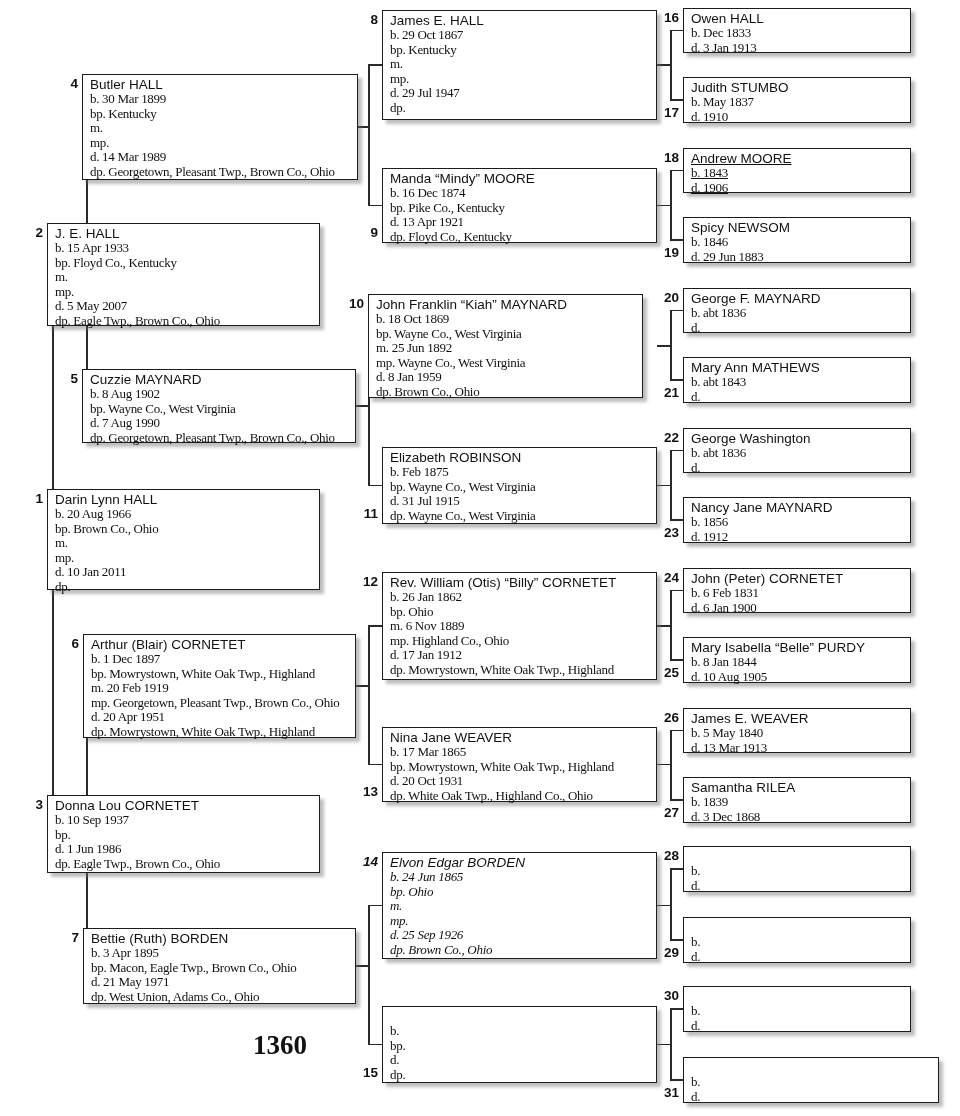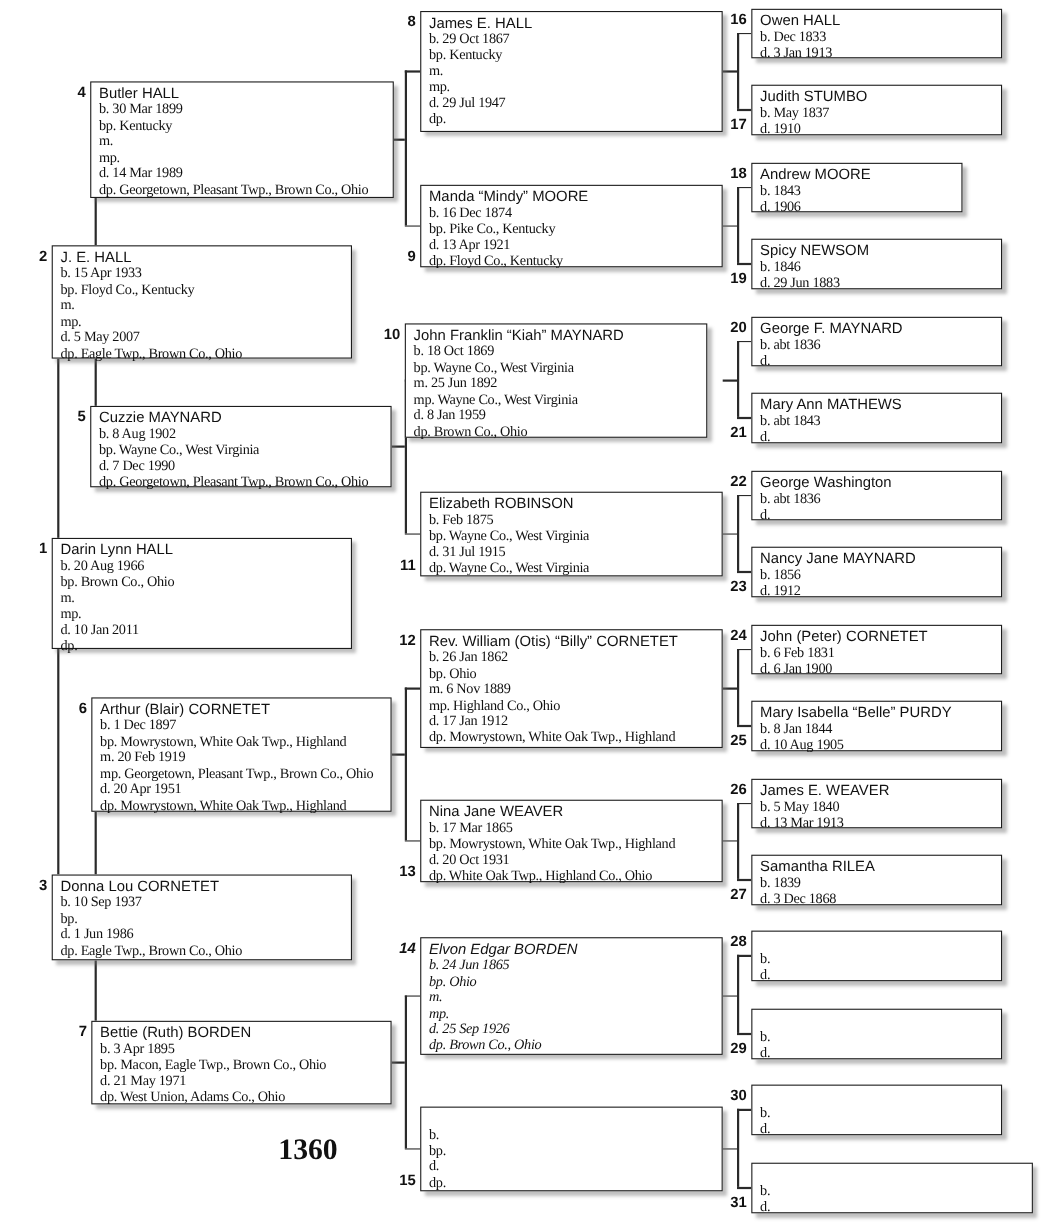--- a/index.html
+++ b/index.html
@@ -130,21 +130,21 @@
       <div class="pline">m.</div>
       <div class="pline">mp.</div>
       <div class="pline">d. 14 Mar 1989</div>
       <div class="pline">dp. Georgetown, Pleasant Twp., Brown Co., Ohio</div>
     </div>
     <div class="pbox" style="left: 82px; top: 369px; width: 274px; height: 74px;">
       <span class="pnum pos-top">5</span>
       <div class="pname">Cuzzie MAYNARD</div>
       <div class="pline">b. 8 Aug 1902</div>
       <div class="pline">bp. Wayne Co., West Virginia</div>
-      <div class="pline">d. 7 Dec 1990</div>
+      <div class="pline">d. 7 Aug 1990</div>
       <div class="pline">dp. Georgetown, Pleasant Twp., Brown Co., Ohio</div>
     </div>
     <div class="pbox" style="left: 83px; top: 634px; width: 273px; height: 104px;">
       <span class="pnum pos-top">6</span>
       <div class="pname">Arthur (Blair) CORNETET</div>
       <div class="pline">b. 1 Dec 1897</div>
       <div class="pline">bp. Mowrystown, White Oak Twp., Highland</div>
       <div class="pline">m. 20 Feb 1919</div>
       <div class="pline">mp. Georgetown, Pleasant Twp., Brown Co., Ohio</div>
       <div class="pline">d. 20 Apr 1951</div>
@@ -235,21 +235,21 @@
       <div class="pname">Owen HALL</div>
       <div class="pline">b. Dec 1833</div>
       <div class="pline">d. 3 Jan 1913</div>
     </div>
     <div class="pbox" style="left: 683px; top: 77px; width: 228px; height: 46px;">
       <span class="pnum pos-bottom">17</span>
       <div class="pname">Judith STUMBO</div>
       <div class="pline">b. May 1837</div>
       <div class="pline">d. 1910</div>
     </div>
-    <div class="pbox" style="left: 683px; top: 148px; width: 192px; height: 45px;">
+    <div class="pbox" style="left: 683px; top: 148px; width: 228px; height: 45px; text-decoration: underline;">
       <span class="pnum pos-top">18</span>
       <div class="pname">Andrew MOORE</div>
       <div class="pline">b. 1843</div>
       <div class="pline">d. 1906</div>
     </div>
     <div class="pbox" style="left: 683px; top: 217px; width: 228px; height: 46px;">
       <span class="pnum pos-bottom">19</span>
       <div class="pname">Spicy NEWSOM</div>
       <div class="pline">b. 1846</div>
       <div class="pline">d. 29 Jun 1883</div>

